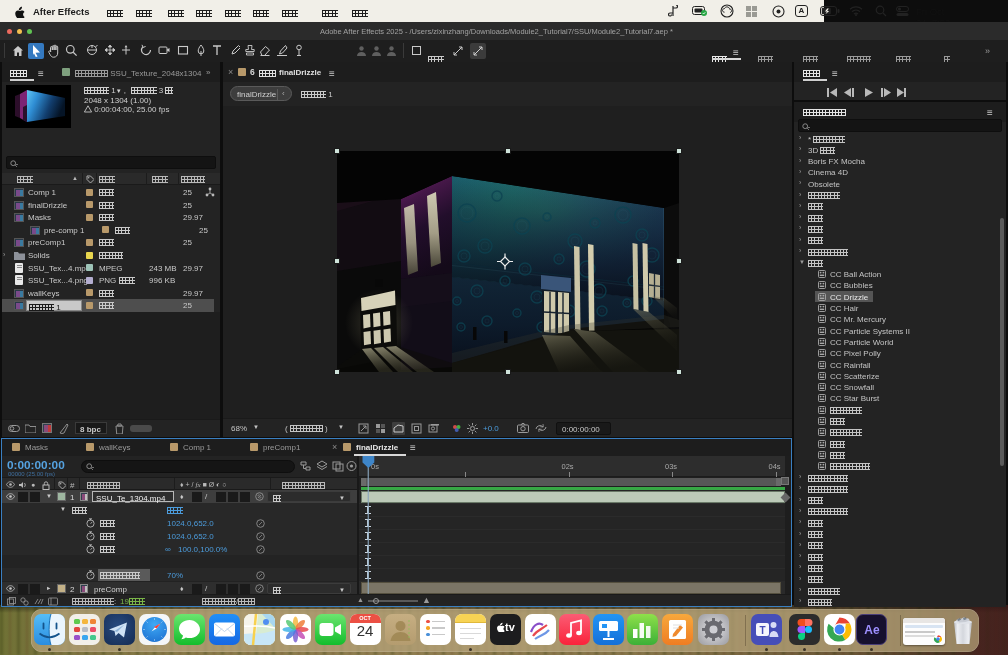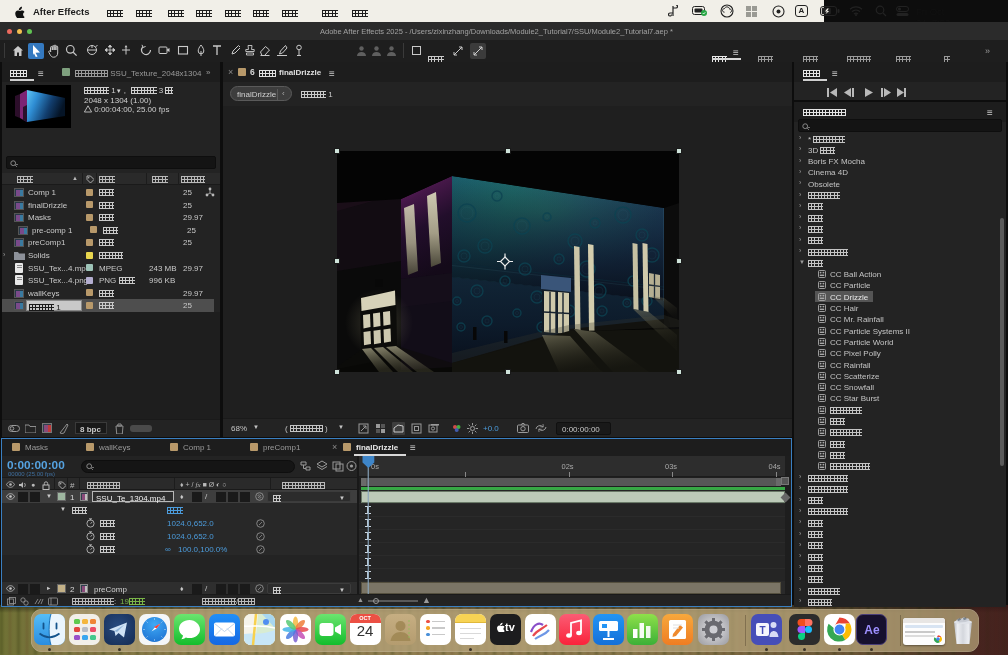--- a/index.html
+++ b/index.html
@@ -271,21 +271,21 @@
 <div class="ab" style="left:0;top:149.2px;width:212px;height:12.6px;color:#c9c9c9">
 <div class="ab" style="left:12px;top:2px;width:10px;height:9px;background:#283848;border:0.5px solid #555">
         <div class="ab" style="left:1px;top:1px;width:4px;height:6px;background:#7a4a8a"></div>
         <div class="ab" style="left:5px;top:1px;width:3px;height:6px;background:#3a7aa0"></div>
       </div>
 <span class="ab" style="left:26px;top:2px">Masks</span>
 <div class="tag" style="left:84px;top:2.5px;background:#b8996a"></div>
 <span class="ab" style="left:97px;top:2px"><s class="c" style="width:15px"></s></span>
 <span class="ab" style="left:181px;top:2px">29.97</span>
 </div>
-<div class="ab" style="left:4px;top:161.79999999999998px;width:212px;height:12.6px;color:#c9c9c9">
+<div class="ab" style="left:16px;top:161.79999999999998px;width:212px;height:12.6px;color:#c9c9c9">
 <div class="ab" style="left:12px;top:2px;width:10px;height:9px;background:#283848;border:0.5px solid #555">
         <div class="ab" style="left:1px;top:1px;width:4px;height:6px;background:#7a4a8a"></div>
         <div class="ab" style="left:5px;top:1px;width:3px;height:6px;background:#3a7aa0"></div>
       </div>
 <span class="ab" style="left:26px;top:2px">pre-comp 1</span>
 <div class="tag" style="left:84px;top:2.5px;background:#b8996a"></div>
 <span class="ab" style="left:97px;top:2px"><s class="c" style="width:15px"></s></span>
 <span class="ab" style="left:181px;top:2px">25</span>
 </div>
 <div class="ab" style="left:0;top:174.39999999999998px;width:212px;height:12.6px;color:#c9c9c9">
@@ -731,21 +731,21 @@
       </svg>
 <span class="ab" style="left:36px;top:1.5px;color:#c4c4c4">CC Ball Action</span>
 </div>
 <div class="ab" style="left:0;top:177.90000000000003px;width:212px;height:11.3px">
 <svg class="ab" style="left:24px;top:1.5px" width="8" height="8" viewBox="0 0 8 8">
         <rect x="0.5" y="0.5" width="7" height="7" rx="1" fill="none" stroke="#a9a9a9" stroke-width=".9"></rect>
         <circle cx="2.6" cy="2.6" r=".9" fill="#a9a9a9"></circle>
         <circle cx="5.4" cy="2.6" r=".9" fill="#a9a9a9"></circle>
         <rect x="1.8" y="4.6" width="4.4" height="1.4" fill="#a9a9a9"></rect>
       </svg>
-<span class="ab" style="left:36px;top:1.5px;color:#c4c4c4">CC Particle</span>
+<span class="ab" style="left:36px;top:1.5px;color:#c4c4c4">CC Bubbles</span>
 </div>
 <div class="ab" style="left:0;top:189.20000000000005px;width:212px;height:11.3px">
 <div class="ab" style="left:21px;top:0;width:58px;height:11px;background:#555"></div>
 <svg class="ab" style="left:24px;top:1.5px" width="8" height="8" viewBox="0 0 8 8">
         <rect x="0.5" y="0.5" width="7" height="7" rx="1" fill="none" stroke="#a9a9a9" stroke-width=".9"></rect>
         <circle cx="2.6" cy="2.6" r=".9" fill="#a9a9a9"></circle>
         <circle cx="5.4" cy="2.6" r=".9" fill="#a9a9a9"></circle>
         <rect x="1.8" y="4.6" width="4.4" height="1.4" fill="#a9a9a9"></rect>
       </svg>
 <span class="ab" style="left:36px;top:1.5px;color:#e8e8e8">CC Drizzle</span>
@@ -759,21 +759,21 @@
       </svg>
 <span class="ab" style="left:36px;top:1.5px;color:#c4c4c4">CC Hair</span>
 </div>
 <div class="ab" style="left:0;top:211.80000000000007px;width:212px;height:11.3px">
 <svg class="ab" style="left:24px;top:1.5px" width="8" height="8" viewBox="0 0 8 8">
         <rect x="0.5" y="0.5" width="7" height="7" rx="1" fill="none" stroke="#a9a9a9" stroke-width=".9"></rect>
         <circle cx="2.6" cy="2.6" r=".9" fill="#a9a9a9"></circle>
         <circle cx="5.4" cy="2.6" r=".9" fill="#a9a9a9"></circle>
         <rect x="1.8" y="4.6" width="4.4" height="1.4" fill="#a9a9a9"></rect>
       </svg>
-<span class="ab" style="left:36px;top:1.5px;color:#c4c4c4">CC Mr. Rainfall</span>
+<span class="ab" style="left:36px;top:1.5px;color:#c4c4c4">CC Mr. Mercury</span>
 </div>
 <div class="ab" style="left:0;top:223.10000000000008px;width:212px;height:11.3px">
 <svg class="ab" style="left:24px;top:1.5px" width="8" height="8" viewBox="0 0 8 8">
         <rect x="0.5" y="0.5" width="7" height="7" rx="1" fill="none" stroke="#a9a9a9" stroke-width=".9"></rect>
         <circle cx="2.6" cy="2.6" r=".9" fill="#a9a9a9"></circle>
         <circle cx="5.4" cy="2.6" r=".9" fill="#a9a9a9"></circle>
         <rect x="1.8" y="4.6" width="4.4" height="1.4" fill="#a9a9a9"></rect>
       </svg>
 <span class="ab" style="left:36px;top:1.5px;color:#c4c4c4">CC Particle Systems II</span>
 </div>
@@ -1068,20 +1068,33 @@
       </svg>
 </div>
 <div class="ab" style="left:0;top:103px;width:355px;height:13px;background:#282828">
 <svg class="ab" style="left:84px;top:2px" width="9" height="10" viewBox="0 0 9 10">
         <circle cx="4.5" cy="5.5" r="3.6" fill="none" stroke="#b9b9b9" stroke-width=".9"></circle>
         <path d="M3 .8h3M4.5 1v1.5M4.5 5.5l1.8-1.4" stroke="#b9b9b9" stroke-width=".9" fill="none"></path>
       </svg>
 <span class="ab" style="left:98px;top:3px;color:#c9c9c9"><s class="c" style="width:15px"></s></span>
 <span class="ab" style="left:163px;top:3px;color:#4c9cdc">∞</span>
 <span class="ab" style="left:176px;top:3px;color:#4c9cdc">100.0,100.0%</span>
+<svg class="ab" style="left:254px;top:2.5px" width="9" height="9" viewBox="0 0 9 9">
+        <circle cx="4.5" cy="4.5" r="3.8" fill="none" stroke="#9a9a9a" stroke-width=".8"></circle>
+        <path d="M3 6l3-3" stroke="#9a9a9a" stroke-width=".7"></path>
+      </svg>
+</div>
+<div class="ab" style="left:0;top:129px;width:355px;height:13px;background:#282828">
+<svg class="ab" style="left:84px;top:2px" width="9" height="10" viewBox="0 0 9 10">
+        <circle cx="4.5" cy="5.5" r="3.6" fill="none" stroke="#b9b9b9" stroke-width=".9"></circle>
+        <path d="M3 .8h3M4.5 1v1.5M4.5 5.5l1.8-1.4" stroke="#b9b9b9" stroke-width=".9" fill="none"></path>
+      </svg>
+<div class="ab" style="left:96px;top:0.5px;width:52px;height:12px;background:#5a5a5a"></div>
+<span class="ab" style="left:98px;top:3px;color:#c9c9c9"><s class="c" style="width:40px"></s></span>
+<span class="ab" style="left:165px;top:3px;color:#4c9cdc">70%</span>
 <svg class="ab" style="left:254px;top:2.5px" width="9" height="9" viewBox="0 0 9 9">
         <circle cx="4.5" cy="4.5" r="3.8" fill="none" stroke="#9a9a9a" stroke-width=".8"></circle>
         <path d="M3 6l3-3" stroke="#9a9a9a" stroke-width=".7"></path>
       </svg>
 </div>
 <div class="ab" style="left:0;top:142px;width:355px;height:13px;background:#2e2e2e;border-top:1px solid #222">
  <svg class="ab" style="left:4px;top:3px" width="9" height="7" viewBox="0 0 9 7">
         <path d="M.5 3.5C1.5 1.5 3 .7 4.5.7S7.5 1.5 8.5 3.5C7.5 5.5 6 6.3 4.5 6.3S1.5 5.5.5 3.5z" fill="none" stroke="#c9c9c9" stroke-width=".8"></path>
         <circle cx="4.5" cy="3.5" r="1.3" fill="#c9c9c9"></circle>
       </svg>

